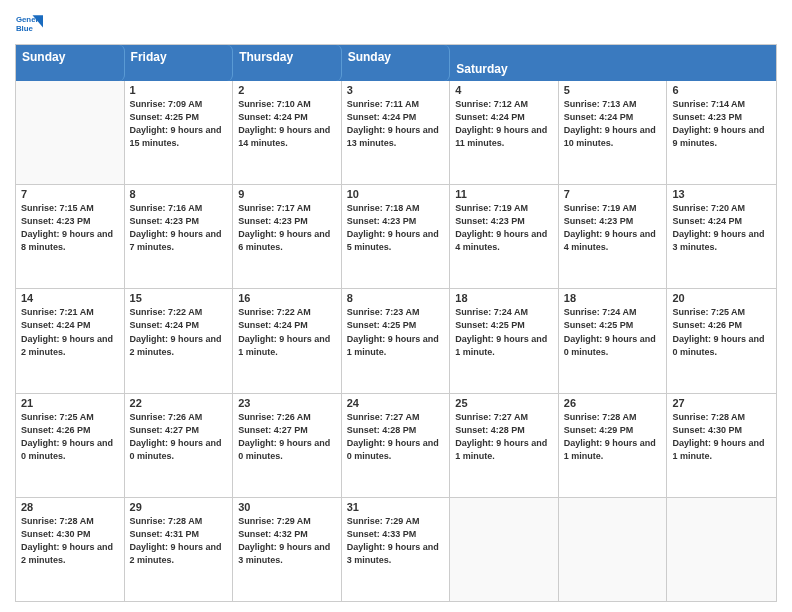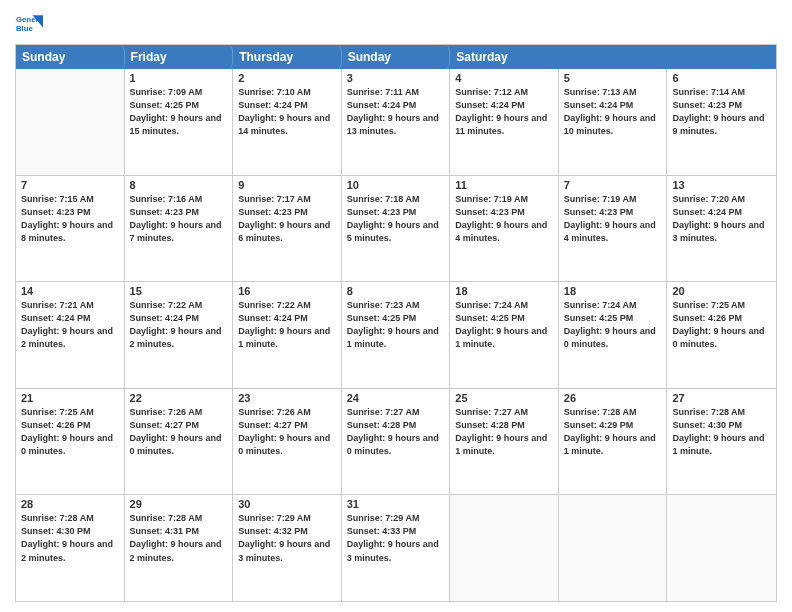--- a/index.html
+++ b/index.html
@@ -59,21 +59,21 @@
     }
     .cal-header-cell {
       color: #fff;
       font-weight: bold;
       font-size: 12px;
       padding: 5px 6px;
       text-align: left;
       border-right: 1px solid #5a9ad4;
       border-radius: 6px;
     }
-    .cal-header-cell:last-child { border-right: none; }
+    .cal-header-cell:last-child { border-right: none; margin-top: 12px; }
     .cal-body {
       flex: 1;
       display: flex;
       flex-direction: column;
     }
     .cal-row {
       display: grid;
       grid-template-columns: repeat(7, 1fr);
       flex: 1;
       border-top: 1px solid #ccc;

